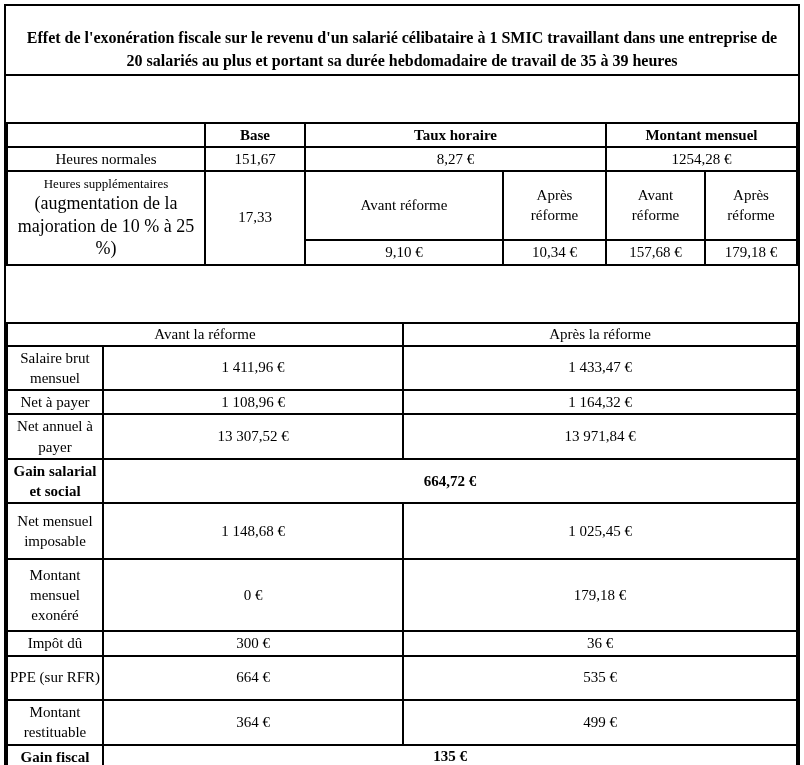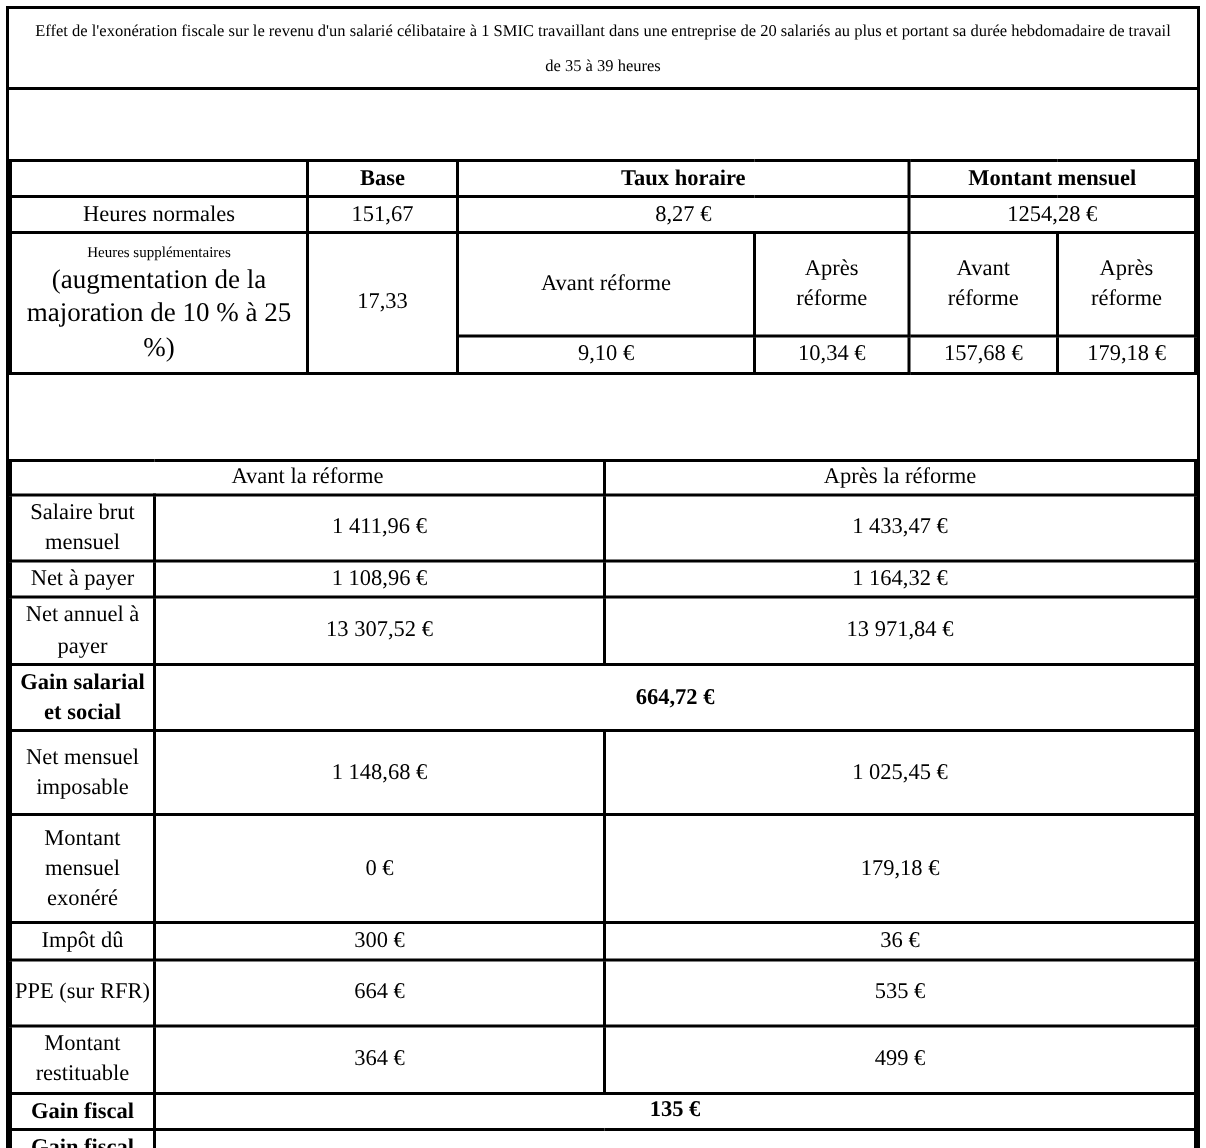--- a/index.html
+++ b/index.html
@@ -15,25 +15,25 @@
     position: absolute;
     left: 4px;
     top: 4px;
     width: 796px;
     box-sizing: border-box;
     border: 2px solid #000;
     background: #fff;
   }
   .title-box {
     border-bottom: 2px solid #000;
-    font-weight: normal;
+    font-weight: bold;
     text-align: center;
-    font-size: 11px;
+    font-size: 16px;
     line-height: 23px;
-    padding: 4px 16px 2px 16px;
+    padding: 20px 16px 2px 16px;
   }
   .gap-s { height: 6px; }
   .gap-l { height: 16px; }
   table {
     border-collapse: collapse;
     width: 100%;
     table-layout: fixed;
     margin-top: 40px;
   }
   td {
@@ -46,21 +46,21 @@
   }
   tr.boldrow td, td.bold { font-weight: bold; }
   .t1 .c1 { width: 198px; }
   .t1 .c2 { width: 100px; }
   .t1 .c3 { width: 198px; }
   .t1 .c4 { width: 103px; }
   .t1 .c5 { width: 99px; }
   .t2 .d1 { width: 96px; }
   .t2 .d2 { width: 300px; }
   .subhdr { padding: 13px 12px; line-height: 1.35; }
-  .hs-label-main { font-size: 10px; line-height: 1.3; }
+  .hs-label-main { font-size: 13px; line-height: 1.3; }
   .note { font-size: 18px; line-height: 1.25; }
   .lbl { padding: 1px 1px; line-height: 1.35; }
   .nowrap { white-space: nowrap; }
   .source {
     font-style: italic;
     font-size: 15.5px;
     padding: 1px 4px 3px 5px;
     text-align: left;
   }
 </style>

